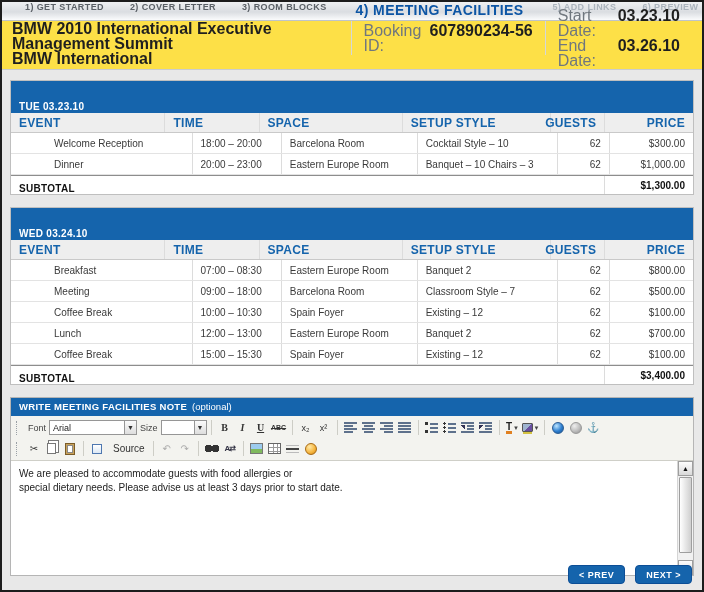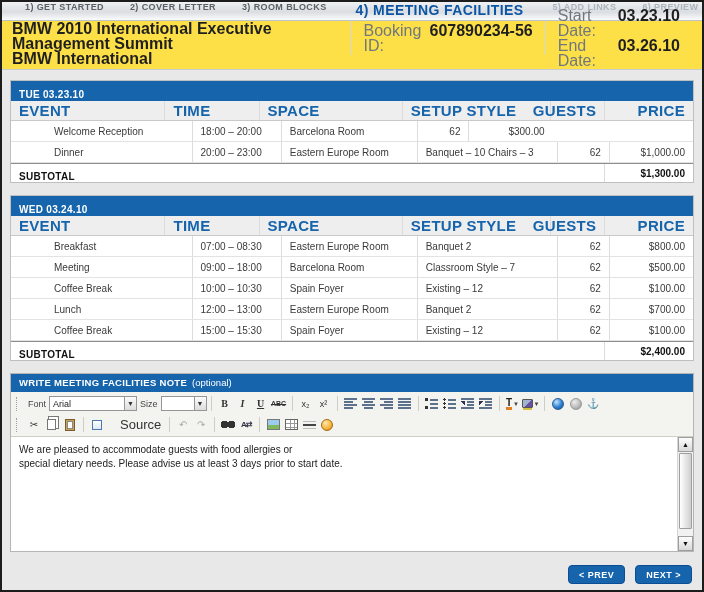--- a/index.html
+++ b/index.html
@@ -28,23 +28,23 @@
   .info-titles div { font-weight:bold; color:#1F1F1F; line-height:15px; }
   .info-group { display:flex; flex-direction:column; justify-content:center; padding:0 12px; border-left:1px solid #D4D7DA; height:34px; }
   .info-line { display:flex; line-height:15px; }
   .info-label { color:#70777E; width:66px; }
   .info-label.date { width:60px; }
   .info-value { font-weight:bold; color:#1F1F1F; }
 
   
   .content { padding:10px 8px 0 8px; }
   .daytable { background:#FFF; border:1px solid #BFBFBF; margin-bottom:12px; }
-  .daybar { background:#1564AC; color:#FFF; font-size:10px; font-weight:bold; height:20px; line-height:20px; padding:4px 8px; letter-spacing:.3px; }
+  .daybar { background:#1564AC; color:#FFF; font-size:10px; font-weight:bold; height:20px; line-height:20px; padding:16px 8px; letter-spacing:.3px; }
   .colheads { display:flex; background:#EEEEEE; border-bottom:1px solid #C9C9C9; height:20px; align-items:center; }
-  .colheads .th { font-size:15px; font-weight:bold; color:#1564AC; letter-spacing:.3px; padding:0 8px; }
+  .colheads .th { font-size:12px; font-weight:bold; color:#1564AC; letter-spacing:.3px; padding:0 8px; }
   .trow { display:flex; border-bottom:1px solid #E3E3E3; height:21px; align-items:center;padding-left:35px; }
   .trow .td { font-size:10px; color:#3A3A3A; padding:0 8px; overflow:hidden; white-space:nowrap; }
   .td + .td, .th + .th { border-left:1px solid #DCDCDC; height:100%; display:flex; align-items:center; }
   .c-event { width:22.5%; } .c-time { width:13.8%; } .c-space { width:21%; }
   .c-setup { width:21.7%; } .c-guests { width:8%; justify-content:flex-end; text-align:right; }
   .c-price { width:13%; justify-content:flex-end; text-align:right; }
   .c-guests.td, .c-price.td { display:flex; }
   .subrow { display:flex; border-top:1px solid #8D8D8D; height:19px; align-items:flex-end; }
   .sub-label { flex:1; font-size:10px; font-weight:bold; color:#111; padding:0 8px; letter-spacing:.3px; }
   .sub-price { width:13%; font-size:10px; font-weight:bold; color:#111; text-align:right; padding:0 8px; border-left:1px solid #DCDCDC; height:100%; display:flex; align-items:center; justify-content:flex-end; }
@@ -77,21 +77,21 @@
   .b-indent  { background:linear-gradient(#5E718C,#5E718C) 0 0/13px 2px no-repeat,linear-gradient(#5E718C,#5E718C) 6px 3px/7px 2px no-repeat,linear-gradient(#5E718C,#5E718C) 6px 6px/7px 2px no-repeat,linear-gradient(#5E718C,#5E718C) 0 9px/13px 2px no-repeat,linear-gradient(-45deg,transparent 45%,#335 46%) 0 3px/4px 5px no-repeat; }
   .tcolor { position:relative; font-weight:bold; font-size:10px; color:#222; }
   .tcolor u { text-decoration:none; border-bottom:3px solid #E08020; padding-bottom:0; line-height:9px; }
   .ddarrow { font-size:6px; color:#444; margin-left:1px; }
   .bucket { width:11px; height:9px; background:linear-gradient(135deg,#9FB4D0 0 55%,#6A4FA0 55%); border:1px solid #555; border-radius:1px; display:inline-block; box-shadow:0 3px 0 -1px #D4C242; }
   .globe { width:12px; height:12px; border-radius:50%; background:radial-gradient(circle at 35% 30%,#BFE6FF, #2E7FD0 55%, #174F8C); display:inline-block; border:1px solid #2A5C94; }
   .globe.gray { background:radial-gradient(circle at 35% 30%,#EEE,#BDBDBD 55%,#8E8E8E); border-color:#999; }
   .copyicon { width:9px; height:11px; background:#FFF; border:1px solid #777; box-shadow:2px -2px 0 -0px #FFF, 2px -2px 0 1px #777; display:inline-block; margin-left:-2px; }
   .pasteicon { width:10px; height:12px; background:#C8A15A; border:1px solid #7A5C28; display:inline-flex; align-items:flex-end; justify-content:center; }
   .pasteicon i { width:6px; height:8px; background:#FFF; border:1px solid #888; display:block; margin-bottom:1px; }
-  .srcbtn { display:inline-flex; align-items:center; gap:18px; font-size:13px; color:#333; padding:1px 4px; cursor:pointer; }
+  .srcbtn { display:inline-flex; align-items:center; gap:11px; font-size:10px; color:#333; padding:1px 4px; cursor:pointer; }
   .srcbtn .pg { width:10px; height:10px; border:1px solid #4E77B0; background:linear-gradient(#FFF,#DCE8F5); display:inline-block; }
   .binoc { width:14px; height:9px; display:inline-block; background:radial-gradient(circle,#333 65%,transparent 67%) 0 0/7px 9px no-repeat, radial-gradient(circle,#333 65%,transparent 67%) 7px 0/7px 9px no-repeat; }
   .repl { font-size:8px; font-weight:bold; color:#334; letter-spacing:-1px; }
   .imgicon { width:13px; height:11px; border:1px solid #777; background:linear-gradient(180deg,#9CCBEE 0 60%,#7FB95E 60%); display:inline-block; }
   .tblicon { width:13px; height:11px; border:1px solid #666; background:linear-gradient(#999,#999) 0 3px/13px 1px no-repeat,linear-gradient(#999,#999) 0 7px/13px 1px no-repeat,linear-gradient(#999,#999) 4px 0/1px 11px no-repeat,linear-gradient(#999,#999) 8px 0/1px 11px no-repeat,#FFF; display:inline-block; }
   .hricon { width:13px; height:9px; display:inline-block; background:linear-gradient(#BBB,#BBB) 0 1px/13px 1px no-repeat,linear-gradient(#444,#444) 0 4px/13px 2px no-repeat,linear-gradient(#BBB,#BBB) 0 8px/13px 1px no-repeat; }
   .smiley { width:12px; height:12px; border-radius:50%; background:radial-gradient(circle at 35% 30%,#FFE9A8,#F5B43C 60%,#C77E18); border:1px solid #A86A14; display:inline-block; }
 
   .notebody { position:relative; height:114px; background:#FFF; }
   .notetext { position:absolute; left:0; top:0; right:16px; bottom:0; padding:6px 8px; font-size:10px; color:#222; line-height:14px; white-space:pre-line; overflow:hidden; cursor:text; }
@@ -153,20 +153,21 @@
         <div class="th c-setup">SETUP STYLE</div>
         <div class="th c-guests">GUESTS</div>
         <div class="th c-price">PRICE</div>
       </div>
       <div>
 
           <div class="trow">
             <div class="td c-event">Welcome Reception</div>
             <div class="td c-time">18:00 – 20:00</div>
             <div class="td c-space">Barcelona Room</div>
+            <div class="td c-setup">Cocktail Style – 10</div>
             <div class="td c-guests">62</div>
             <div class="td c-price">$300.00</div>
           </div>
 
           <div class="trow">
             <div class="td c-event">Dinner</div>
             <div class="td c-time">20:00 – 23:00</div>
             <div class="td c-space">Eastern Europe Room</div>
             <div class="td c-setup">Banquet – 10 Chairs – 3</div>
             <div class="td c-guests">62</div>
@@ -231,21 +232,21 @@
             <div class="td c-event">Coffee Break</div>
             <div class="td c-time">15:00 – 15:30</div>
             <div class="td c-space">Spain Foyer</div>
             <div class="td c-setup">Existing – 12</div>
             <div class="td c-guests">62</div>
             <div class="td c-price">$100.00</div>
           </div>
         </div>
       <div class="subrow">
         <div class="sub-label">SUBTOTAL</div>
-        <div class="sub-price">$2,400.00</div>
+        <div class="sub-price">$3,400.00</div>
       </div>
     </div>
   </div>
 
   <div class="notebox">
     <div class="notehead">
       <b>WRITE MEETING FACILITIES NOTE</b><span class="opt">(optional)</span>
     </div>
     <div class="toolbar">
       <div class="tb-row">

